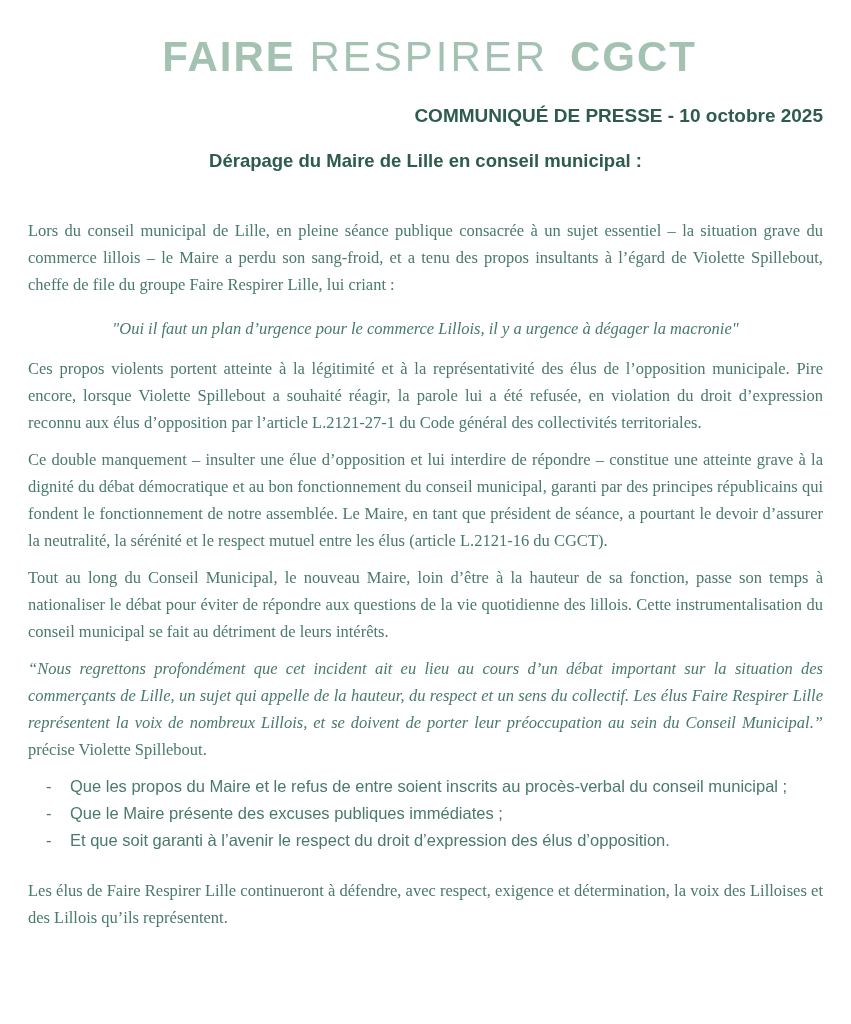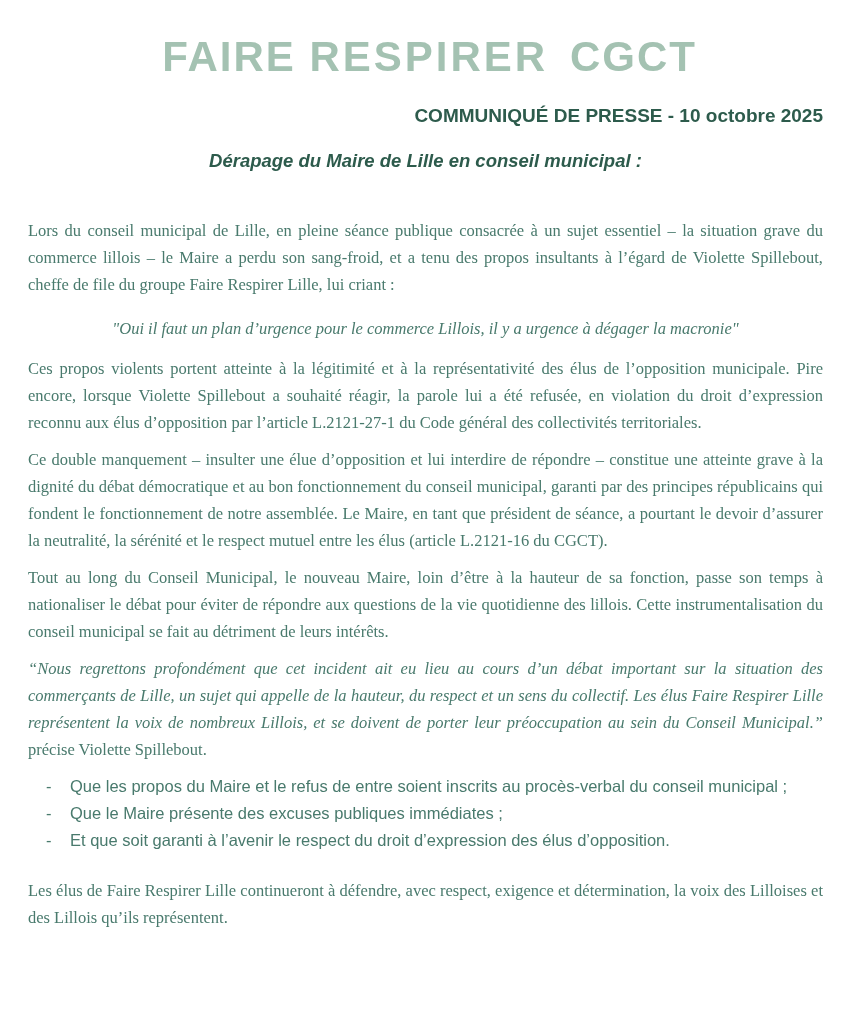--- a/index.html
+++ b/index.html
@@ -24,36 +24,35 @@
   .logo {
     text-align: center;
     font-size: 42px;
     letter-spacing: 2px;
     line-height: 1.1;
     color: #a4c2b2;
     margin: 8px 0 0 0;
     white-space: nowrap;
   }
   .logo .w-bold { font-weight: 700; margin-left: 8px; }
-  .logo .w-light { font-weight: 700; letter-spacing: 3px; }
+  .logo .w-light { font-weight: 400; letter-spacing: 3px; }
   .kicker {
     text-align: right;
     color: #2d5b4c;
     font-size: 19px;
     font-weight: 700;
     margin: 25px 0 0 0;
   }
   .headline {
     text-align: center;
     color: #2d5b4c;
     font-size: 18.5px;
     font-weight: 700;
     line-height: 28px;
     margin: 20px 0 0 0;
-    font-style: italic;
   }
   
   .content {
     margin-top: 42px;
     color: #497a6d;
     font-size: 16.5px;
     line-height: 27px;
   }
   .para {
     margin: 0 0 10px 0;

